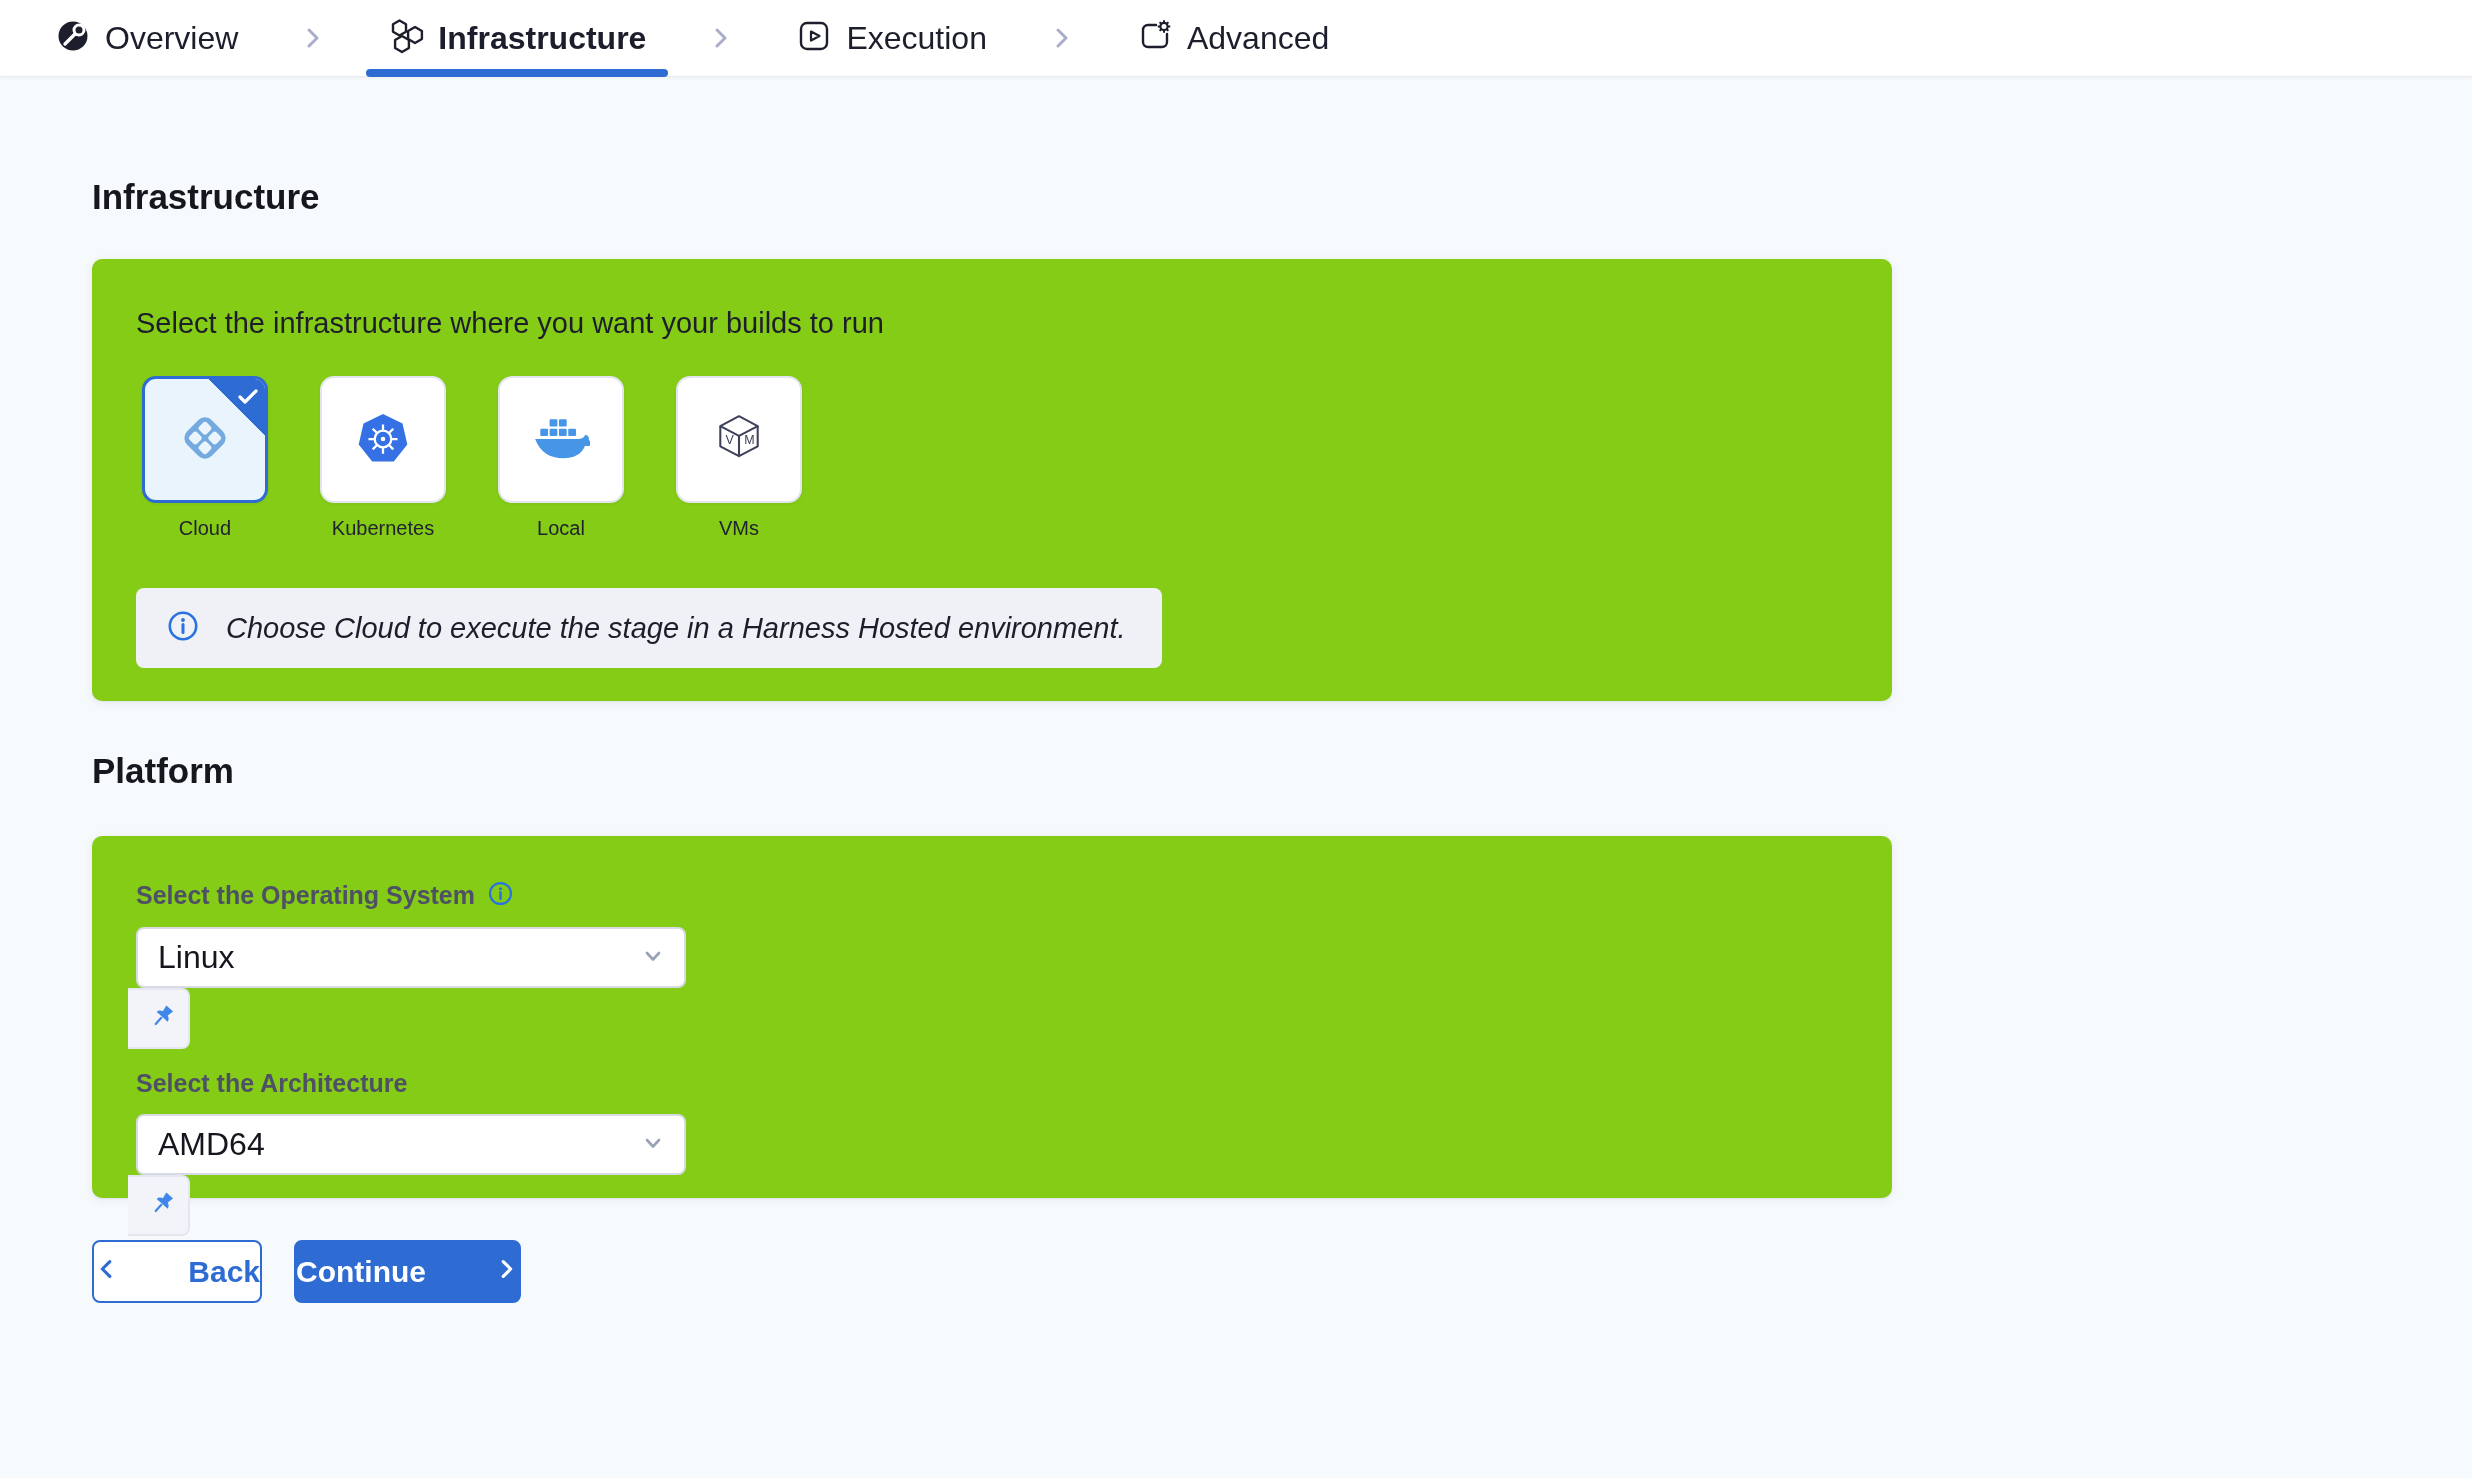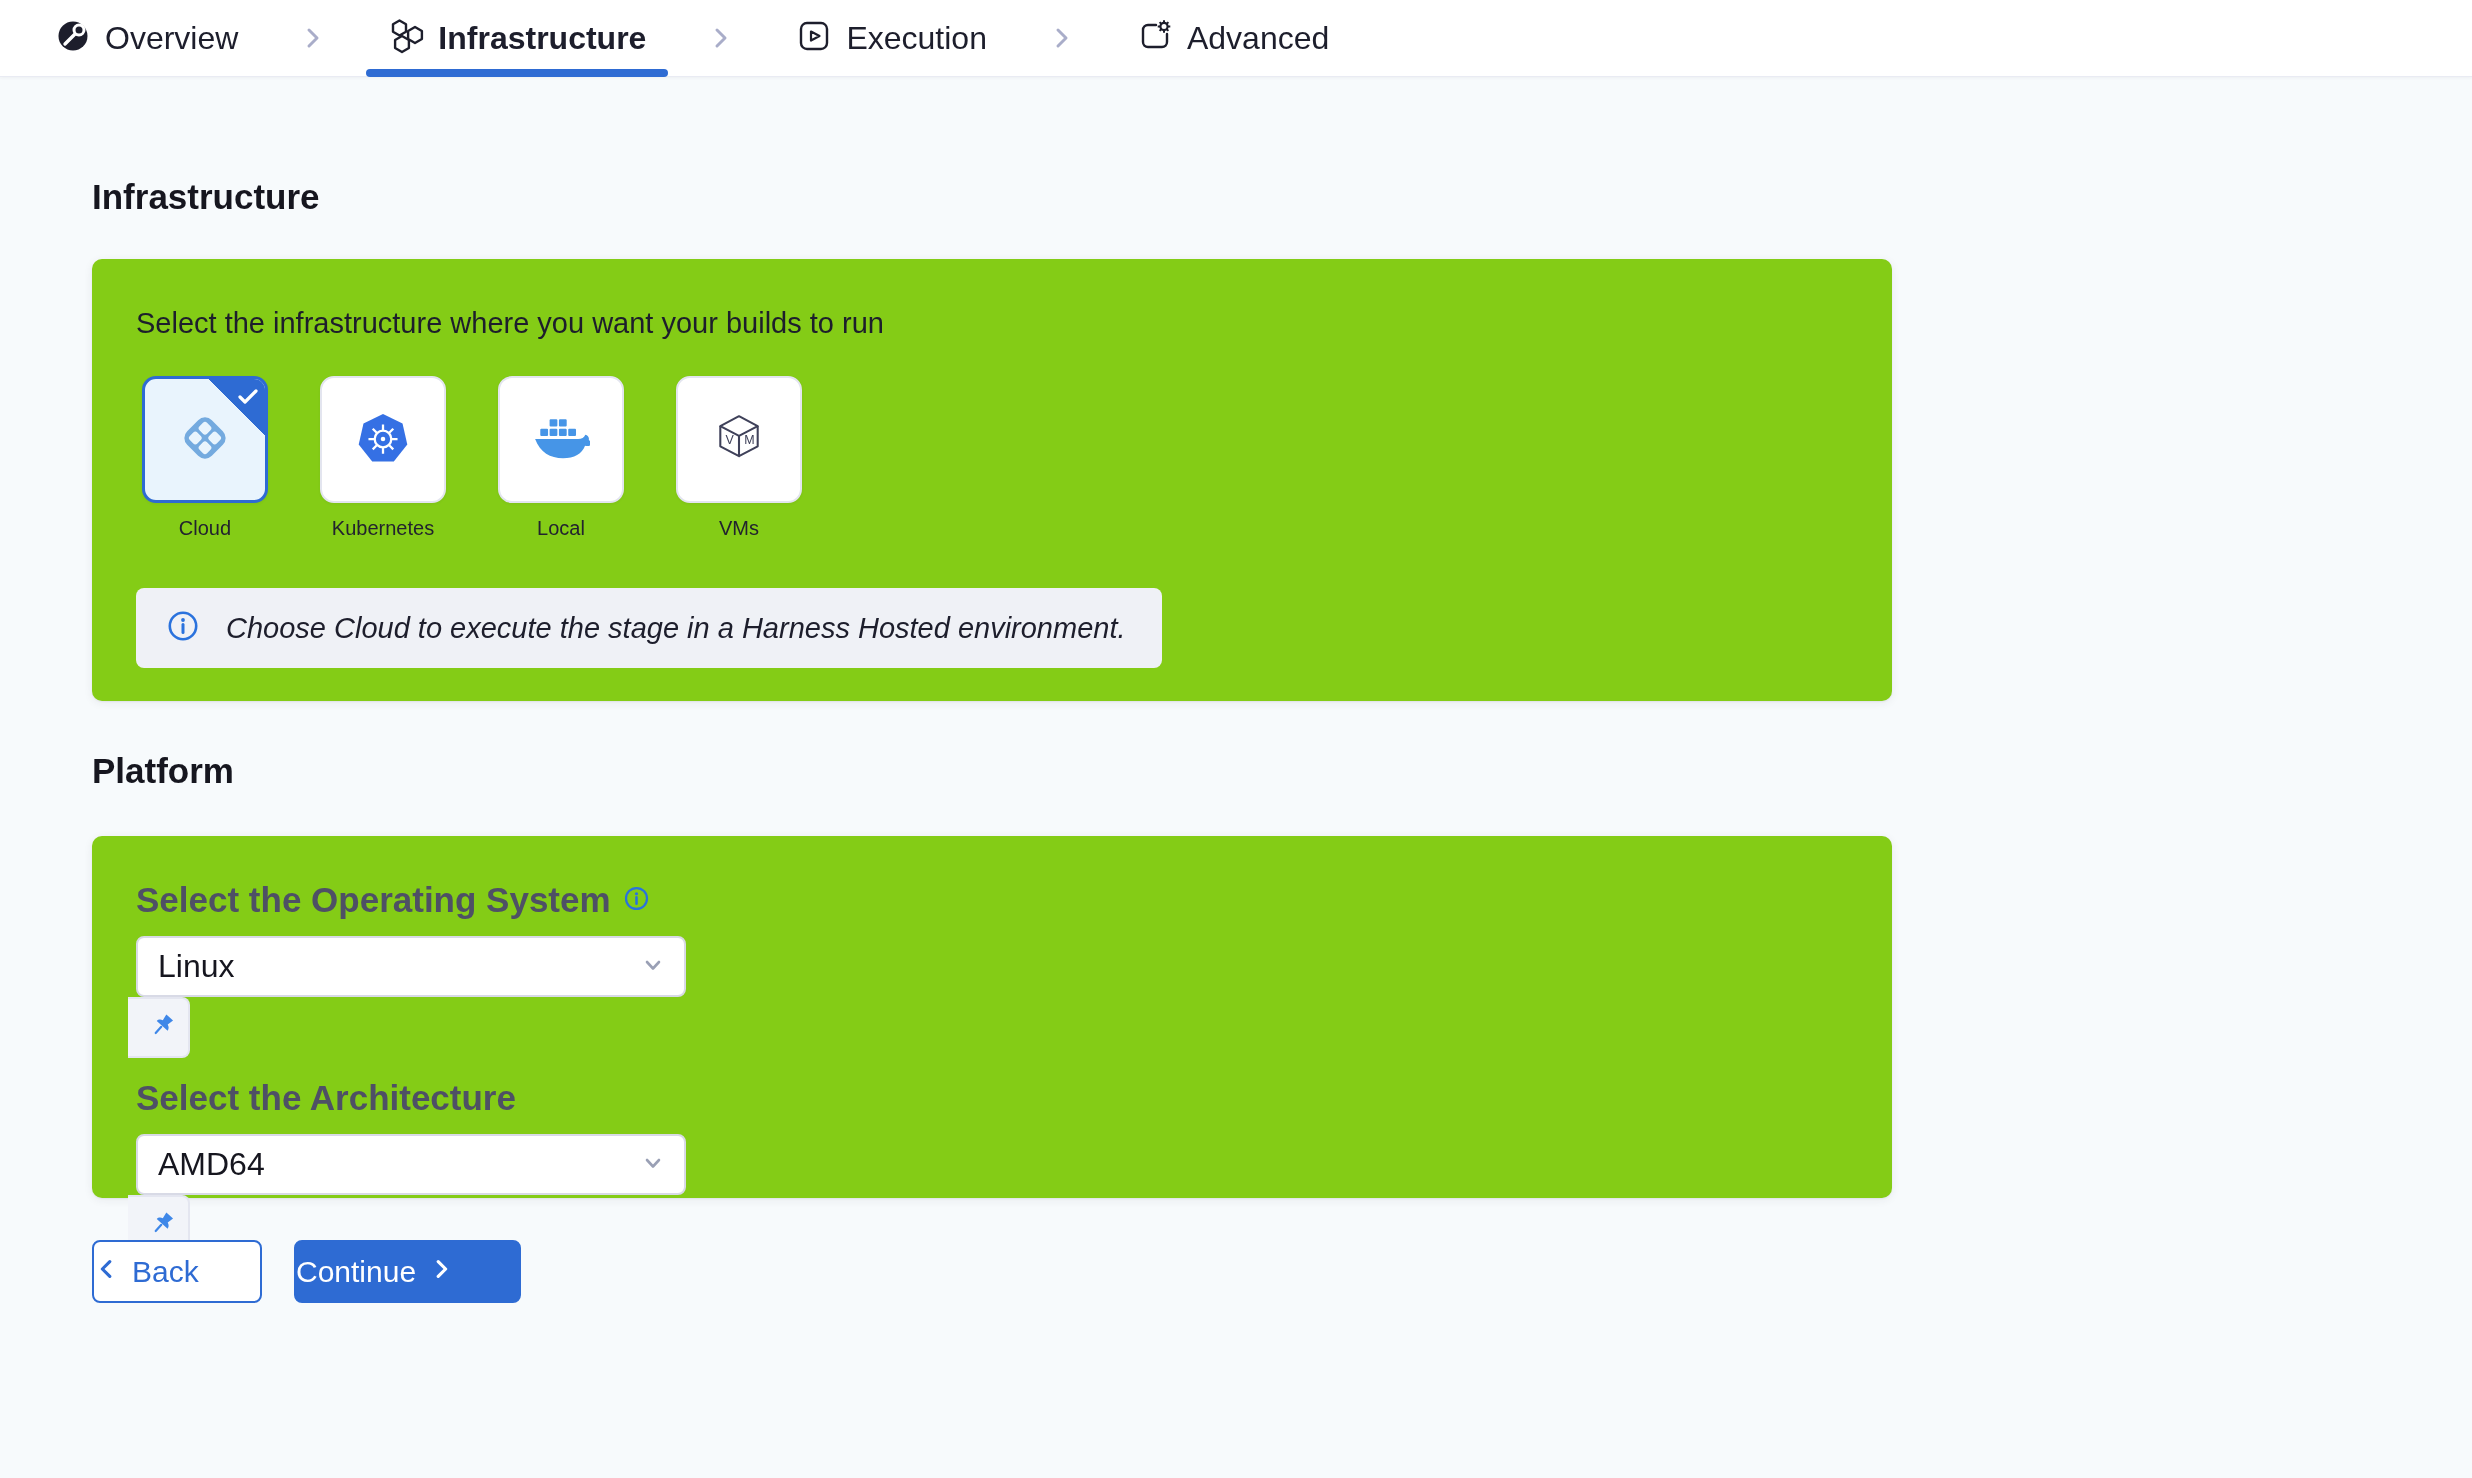--- a/index.html
+++ b/index.html
@@ -104,21 +104,21 @@
     height:80px;
     padding:0 36px 0 30px;
     background:#eff1f6;
     border-radius:8px;
     font-style:italic;
   }
   .info-banner .banner-text { font-size:29px; color:#1d1e2c; }
 
   
   .field-label-row { display:flex; align-items:center; gap:12px; }
-  .field-label { font-size:35px; font-weight:600; color:#4e5065; }
+  .field-label { font-size:25px; font-weight:600; color:#4e5065; }
   .select-row { display:flex; align-items:stretch; margin-top:16px;flex-direction:column; }
   .select-box {
     width:550px; height:61px;
     background:#ffffff;
     border:2px solid #d8dae6;
     border-radius:8px;
     display:flex; align-items:center;
     padding:0 16px 0 20px;
     position:relative;
     z-index:1;
@@ -136,24 +136,24 @@
     padding-left:8px;
     cursor:pointer;
   }
   .field + .field { margin-top:20px; }
 
   
   .actions-row { display:flex; gap:32px; margin-top:42px; align-items:center; }
   .btn {
     height:63px;
     border-radius:8px;
-    display:flex; align-items:center; justify-content:flex-start;
+    display:flex; align-items:center; justify-content:space-between;
     gap:12px;
     font-size:30px;
-    font-weight:400;
+    font-weight:700;
     cursor:pointer;
   }
   .btn-back {
     width:170px;
     background:#ffffff;
     border:2px solid #2e6bd3;
     color:#2e6bd3;
   }
   .btn-continue {
     width:227px;

